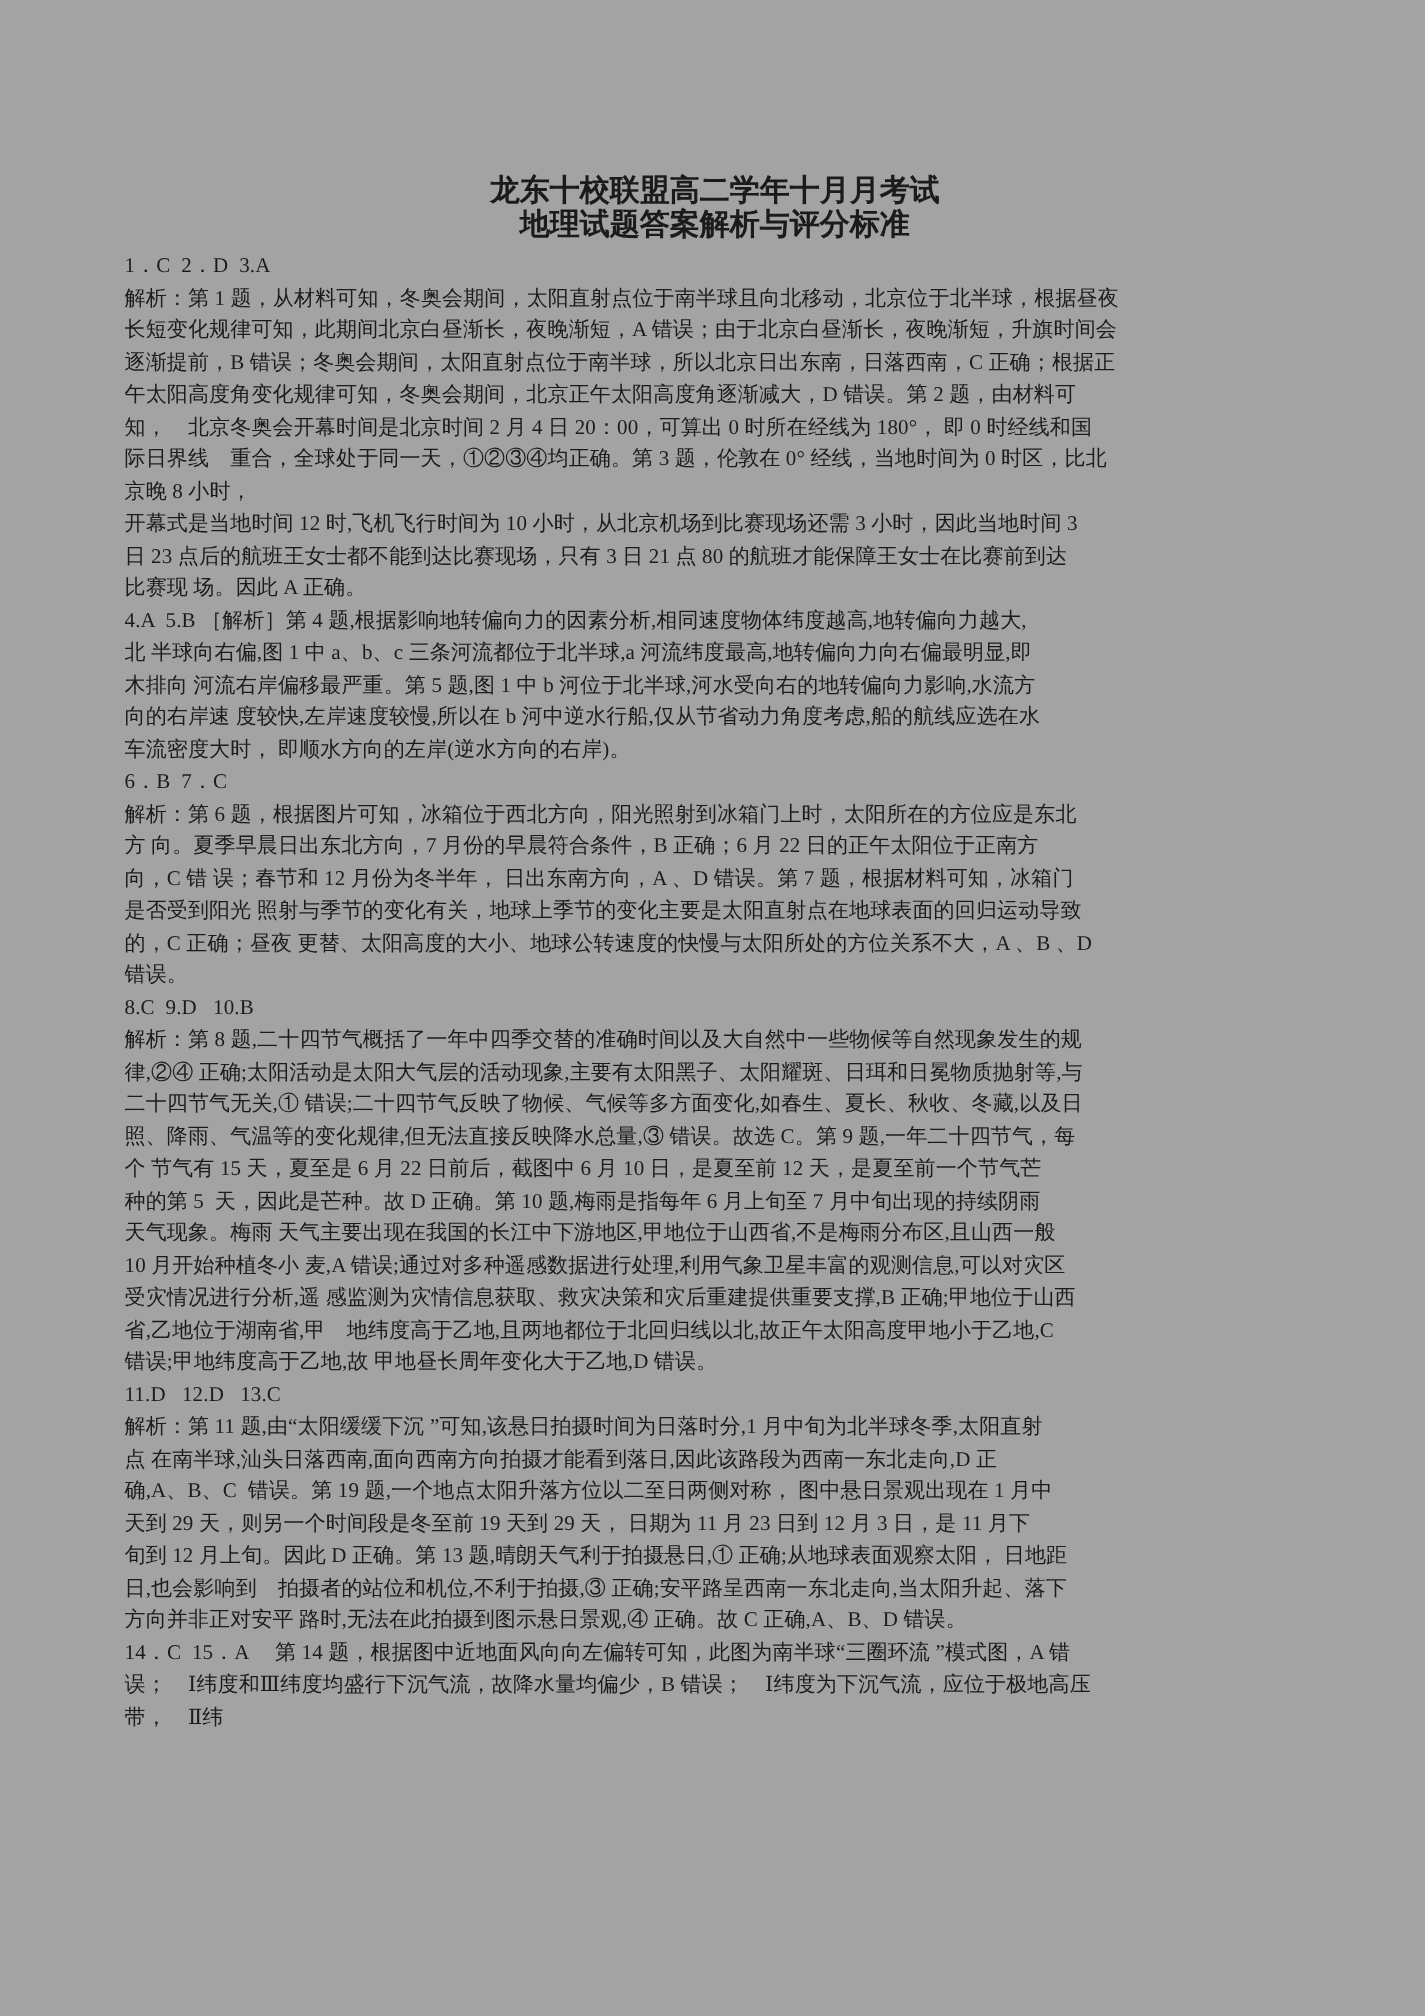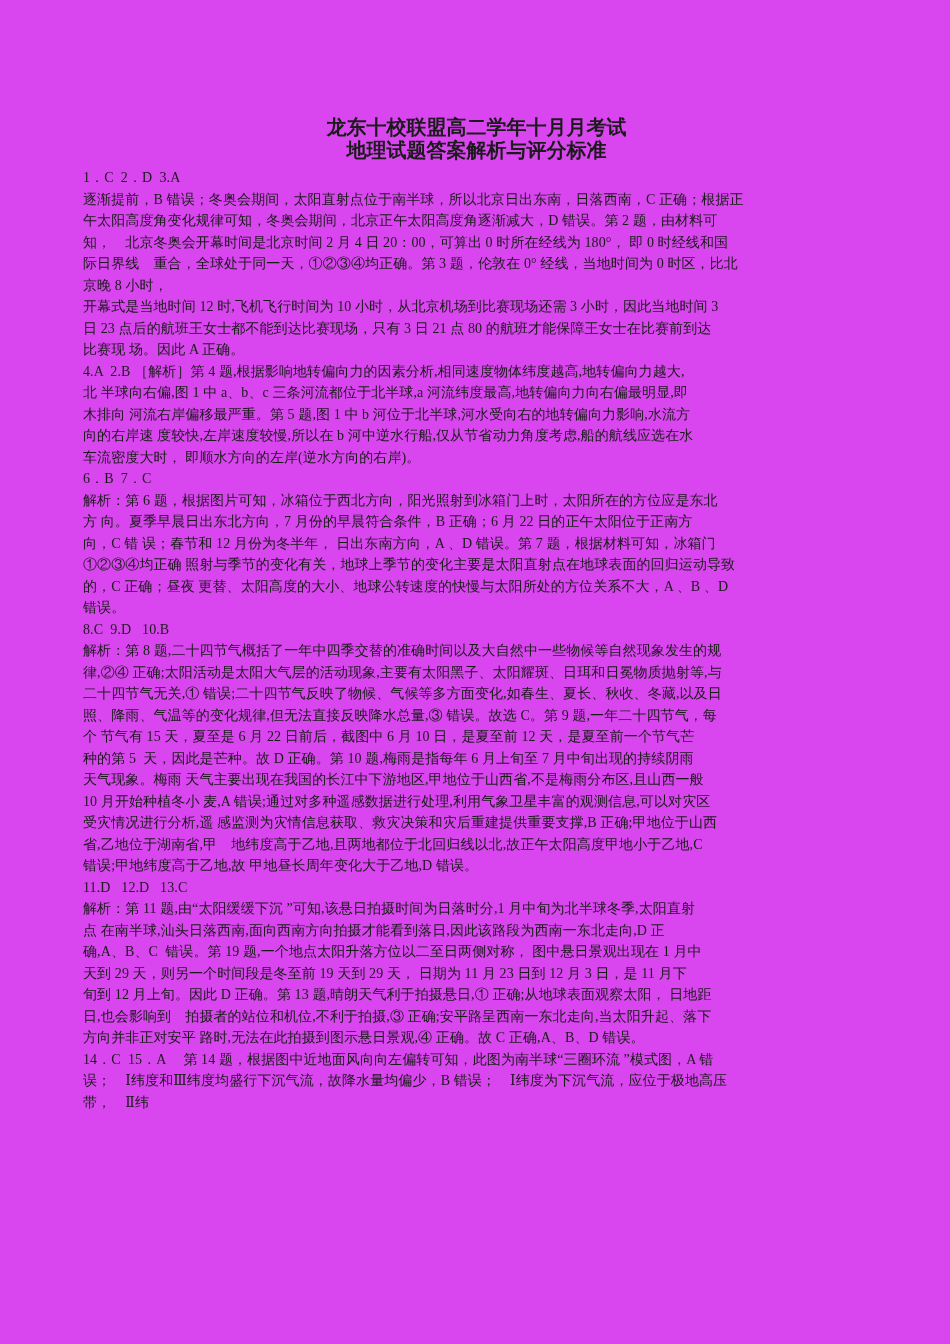--- a/index.html
+++ b/index.html
@@ -5,21 +5,21 @@
   html, body {
     margin: 0;
     padding: 0;
     background: #ffffff;
   }
   .page {
     position: relative;
     width: 950px;
     height: 1344px;
     box-sizing: border-box;
-    background: #d946ef;
+    background: #a3a3a3;
     color: #1b1b1b;
     padding: 116px 80px 0 83px;
     overflow: hidden;
     font-family: "Liberation Serif", "DejaVu Serif", serif;
   }
   .doc-title {
     text-align: center;
     font-size: 20px;
     line-height: 23px;
     font-weight: 700;
@@ -40,38 +40,40 @@
   }
 </style>
 </head>
 <body>
 
 <div class="page">
   <div class="doc-title">龙东十校联盟高二学年十月月考试</div>
   <div class="doc-title">地理试题答案解析与评分标准</div>
   <div class="doc-body">
       <div class="doc-line">1．C  2．D  3.A</div>
+      <div class="doc-line">解析：第 1 题，从材料可知，冬奥会期间，太阳直射点位于南半球且向北移动，北京位于北半球，根据昼夜</div>
+      <div class="doc-line">长短变化规律可知，此期间北京白昼渐长，夜晚渐短，A 错误；由于北京白昼渐长，夜晚渐短，升旗时间会</div>
       <div class="doc-line">逐渐提前，B 错误；冬奥会期间，太阳直射点位于南半球，所以北京日出东南，日落西南，C 正确；根据正</div>
       <div class="doc-line">午太阳高度角变化规律可知，冬奥会期间，北京正午太阳高度角逐渐减大，D 错误。第 2 题，由材料可</div>
       <div class="doc-line">知，　北京冬奥会开幕时间是北京时间 2 月 4 日 20：00，可算出 0 时所在经线为 180°， 即 0 时经线和国</div>
       <div class="doc-line">际日界线　重合，全球处于同一天，①②③④均正确。第 3 题，伦敦在 0° 经线，当地时间为 0 时区，比北</div>
       <div class="doc-line">京晚 8 小时，</div>
       <div class="doc-line">开幕式是当地时间 12 时,飞机飞行时间为 10 小时，从北京机场到比赛现场还需 3 小时，因此当地时间 3</div>
       <div class="doc-line">日 23 点后的航班王女士都不能到达比赛现场，只有 3 日 21 点 80 的航班才能保障王女士在比赛前到达</div>
       <div class="doc-line">比赛现 场。因此 A 正确。</div>
-      <div class="doc-line">4.A  2.B ［解析］第 4 题,根据影响地转偏向力的因素分析,相同速度物体纬度越高,地转偏向力越大,</div>
+      <div class="doc-line">4.A  5.B ［解析］第 4 题,根据影响地转偏向力的因素分析,相同速度物体纬度越高,地转偏向力越大,</div>
       <div class="doc-line">北 半球向右偏,图 1 中 a、b、c 三条河流都位于北半球,a 河流纬度最高,地转偏向力向右偏最明显,即</div>
       <div class="doc-line">木排向 河流右岸偏移最严重。第 5 题,图 1 中 b 河位于北半球,河水受向右的地转偏向力影响,水流方</div>
       <div class="doc-line">向的右岸速 度较快,左岸速度较慢,所以在 b 河中逆水行船,仅从节省动力角度考虑,船的航线应选在水</div>
       <div class="doc-line">车流密度大时， 即顺水方向的左岸(逆水方向的右岸)。</div>
       <div class="doc-line">6．B  7．C</div>
       <div class="doc-line">解析：第 6 题，根据图片可知，冰箱位于西北方向，阳光照射到冰箱门上时，太阳所在的方位应是东北</div>
       <div class="doc-line">方 向。夏季早晨日出东北方向，7 月份的早晨符合条件，B 正确；6 月 22 日的正午太阳位于正南方</div>
       <div class="doc-line">向，C 错 误；春节和 12 月份为冬半年， 日出东南方向，A 、D 错误。第 7 题，根据材料可知，冰箱门</div>
-      <div class="doc-line">①②③④均正确 照射与季节的变化有关，地球上季节的变化主要是太阳直射点在地球表面的回归运动导致</div>
+      <div class="doc-line">是否受到阳光 照射与季节的变化有关，地球上季节的变化主要是太阳直射点在地球表面的回归运动导致</div>
       <div class="doc-line">的，C 正确；昼夜 更替、太阳高度的大小、地球公转速度的快慢与太阳所处的方位关系不大，A 、B 、D</div>
       <div class="doc-line">错误。</div>
       <div class="doc-line">8.C  9.D   10.B</div>
       <div class="doc-line">解析：第 8 题,二十四节气概括了一年中四季交替的准确时间以及大自然中一些物候等自然现象发生的规</div>
       <div class="doc-line">律,②④ 正确;太阳活动是太阳大气层的活动现象,主要有太阳黑子、太阳耀斑、日珥和日冕物质抛射等,与</div>
       <div class="doc-line">二十四节气无关,① 错误;二十四节气反映了物候、气候等多方面变化,如春生、夏长、秋收、冬藏,以及日</div>
       <div class="doc-line">照、降雨、气温等的变化规律,但无法直接反映降水总量,③ 错误。故选 C。第 9 题,一年二十四节气，每</div>
       <div class="doc-line">个 节气有 15 天，夏至是 6 月 22 日前后，截图中 6 月 10 日，是夏至前 12 天，是夏至前一个节气芒</div>
       <div class="doc-line">种的第 5  天，因此是芒种。故 D 正确。第 10 题,梅雨是指每年 6 月上旬至 7 月中旬出现的持续阴雨</div>
       <div class="doc-line">天气现象。梅雨 天气主要出现在我国的长江中下游地区,甲地位于山西省,不是梅雨分布区,且山西一般</div>

